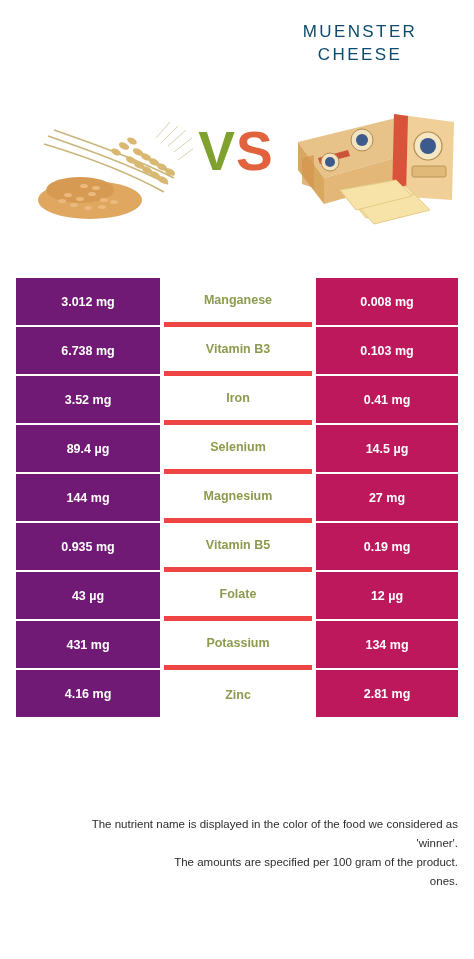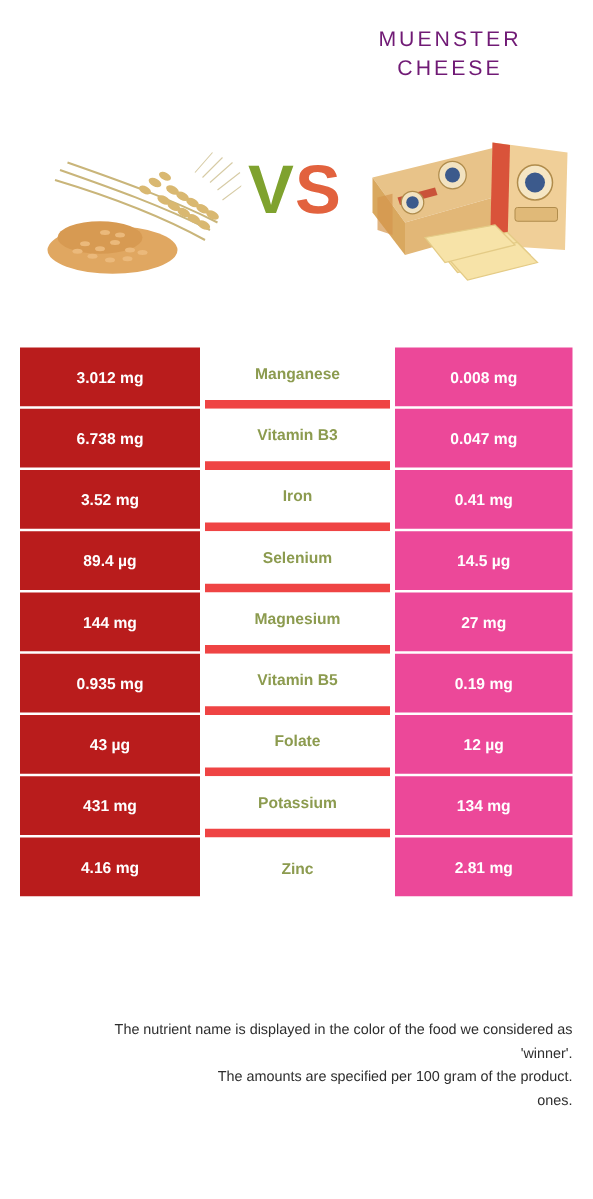--- a/index.html
+++ b/index.html
@@ -14,21 +14,21 @@
   }
 
   
   .header {
     position: relative;
     height: 100px;
   }
   .food-title {
     position: absolute;
     text-align: center;
-    color: #701a75;
+    color: #0c4a6e;
     font-size: 17px;
     font-weight: 400;
     letter-spacing: 2.4px;
     line-height: 23px;
     text-transform: uppercase;
   }
   .food-title.left  { left: 0;   top: 44px; width: 228px; }
   .food-title.right { left: 246px; top: 20px; width: 228px; }
 
   
@@ -71,37 +71,37 @@
     align-items: stretch;
   }
   .cell {
     display: flex;
     align-items: center;
     justify-content: center;
     font-size: 12.5px;
   }
   .cell.left {
     width: 144px;
-    background: #b91c1c;
+    background: #701a75;
     color: #ffffff;
     font-weight: bold;
     margin-bottom: 2px;
   }
   .cell.mid {
     width: 148px;
     background: #ffffff;
     color: #8C9B4F;
     font-weight: bold;
-    border-bottom: 7px solid #ef4444;
+    border-bottom: 5px solid #ef4444;
     margin-left: 4px;
     margin-right: 4px;
   }
   .cell.right {
     width: 142px;
-    background: #ec4899;
+    background: #be185d;
     color: #ffffff;
     font-weight: bold;
     margin-bottom: 2px;
   }
   .row:last-child .cell.mid { border-bottom: none; }
 
   
   .footer {
     position: absolute;
     left: 16px;
@@ -227,21 +227,21 @@
 
 <div class="table">
   <div class="row">
     <div class="cell left">3.012 mg</div>
     <div class="cell mid">Manganese</div>
     <div class="cell right">0.008 mg</div>
   </div>
   <div class="row">
     <div class="cell left">6.738 mg</div>
     <div class="cell mid">Vitamin B3</div>
-    <div class="cell right">0.047 mg</div>
+    <div class="cell right">0.103 mg</div>
   </div>
   <div class="row">
     <div class="cell left">3.52 mg</div>
     <div class="cell mid">Iron</div>
     <div class="cell right">0.41 mg</div>
   </div>
   <div class="row">
     <div class="cell left">89.4 µg</div>
     <div class="cell mid">Selenium</div>
     <div class="cell right">14.5 µg</div>

